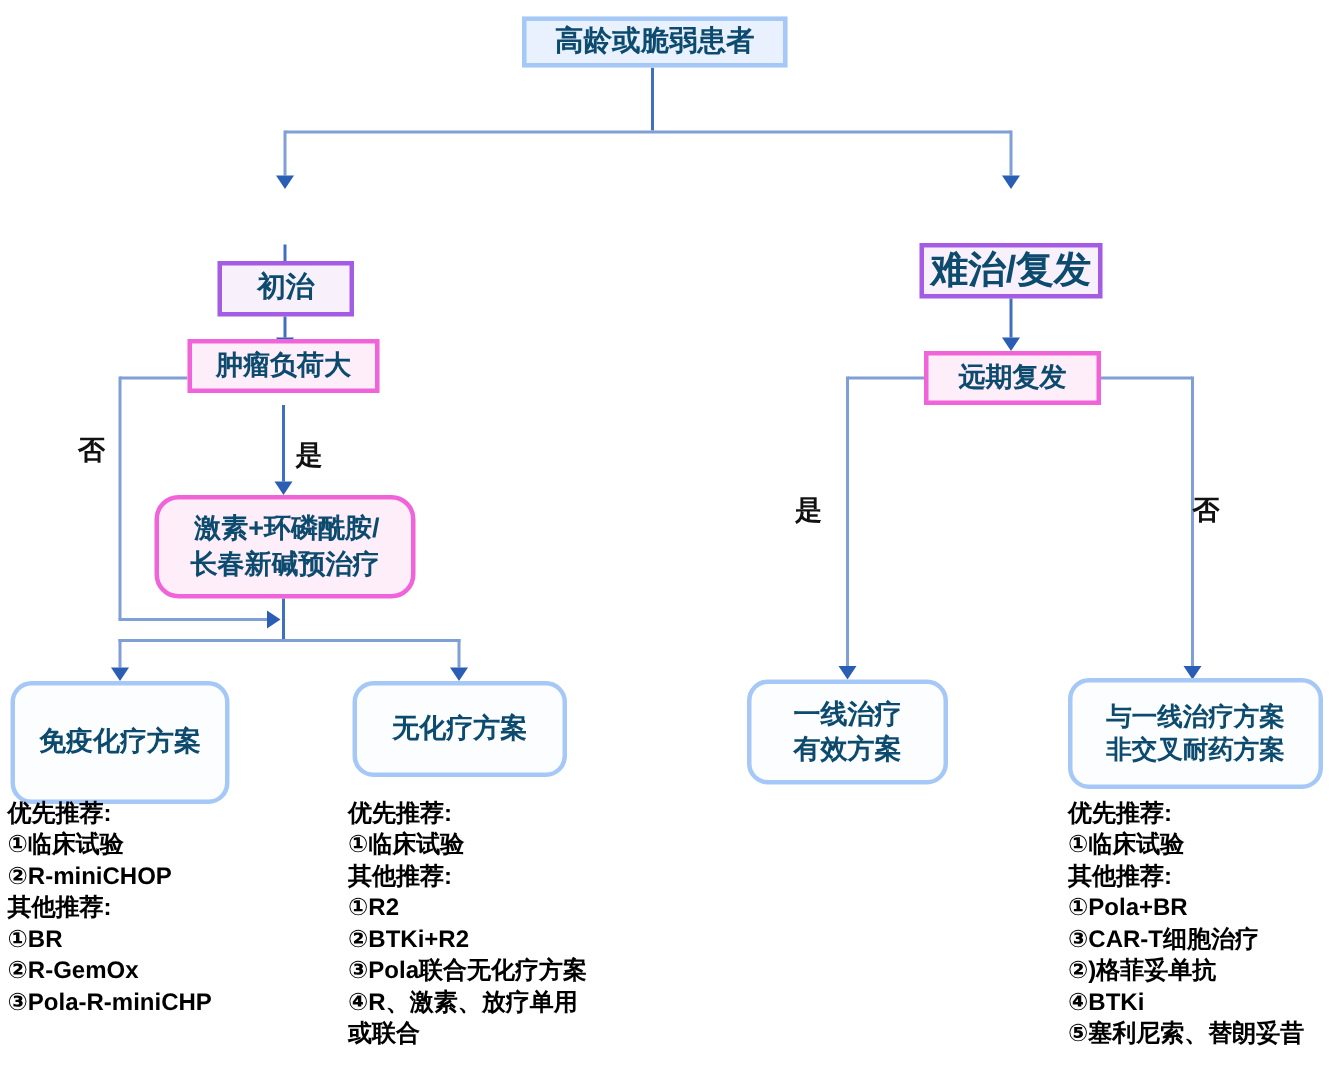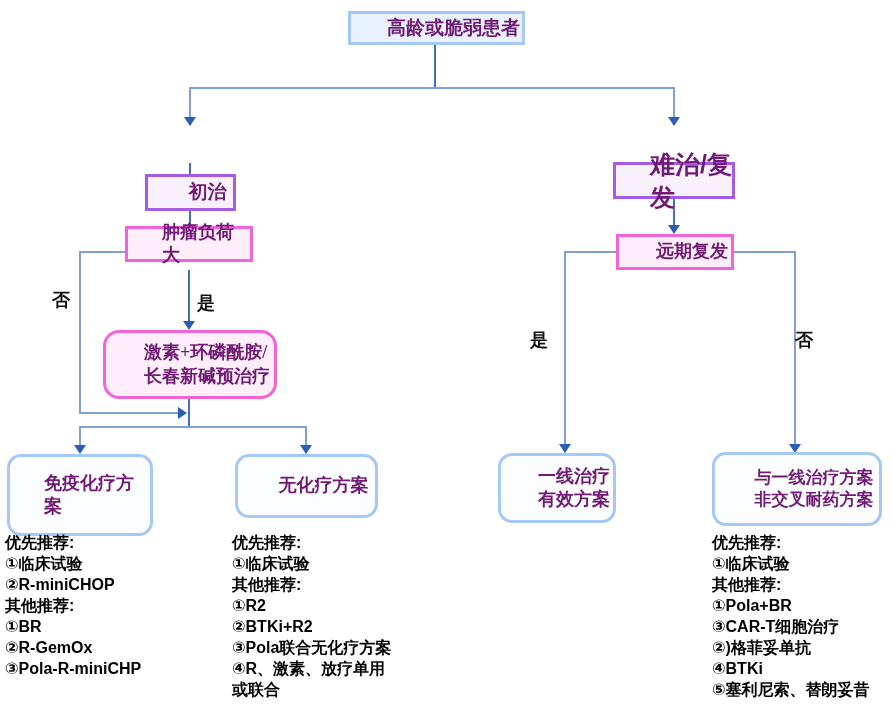--- a/index.html
+++ b/index.html
@@ -2,26 +2,26 @@
 <html style="--blue-border: #a6c8f6; --blue-fill: #e8f1fd; --purple-border: #a55ce5; --purple-fill: #f8f1fc; --pink-border: #f163d9; --pink-fill: #fdeefa; --line-dark: #3e6fc1; --line-light: #7f9fd6; --arrow: #2a5db4;"><head>
 <meta charset="utf-8">
 <style>
   html,body{margin:0;padding:0;background:#ffffff;}
   .stage{
     position:relative;width:891px;height:720px;background:#fff;
     font-family:"Liberation Sans","DejaVu Sans",sans-serif;overflow:hidden;
   }
   .box{
     position:absolute;box-sizing:border-box;display:flex;align-items:center;justify-content:center;
-    text-align:left;font-weight:700;color:#701a75;white-space:pre-line;line-height:1.3;padding-left:34px;
+    text-align:right;font-weight:700;color:#0c4a6e;white-space:pre-line;line-height:1.3;
   }
   .box.blue{border:3px solid var(--blue-border,#a6c8f6);background:var(--blue-fill,#e8f1fd);}
   .box.purple{border:3px solid var(--purple-border,#a55ce5);background:var(--purple-fill,#f8f1fc);margin-top:48px;}
   .box.pink{border:3px solid var(--pink-border,#f163d9);background:var(--pink-fill,#fdeefa);}
-  .box.rounded{border-radius:16px;font-family:Liberation Serif, serif;}
+  .box.rounded{border-radius:16px;}
   .box.blue-rounded{border:3px solid var(--blue-border,#a6c8f6);background:#fcfdff;border-radius:14px;}
   .line{position:absolute;}
   .line.h{height:2px;}
   .line.v{width:2px;}
   .dark{background:var(--line-dark,#3e6fc1);}
   .light{background:var(--line-light,#7f9fd6);}
   .arrow-down{position:absolute;width:0;height:0;
     border-left:6px solid transparent;border-right:6px solid transparent;
     border-top:9px solid var(--arrow,#2a5db4);}
   .arrow-right{position:absolute;width:0;height:0;
@@ -79,21 +79,21 @@
 
   <div class="box pink rounded" style="left:103px;top:330px;width:174px;height:69px;font-size:18px">激素+环磷酰胺/
 长春新碱预治疗</div>
 
   <div class="box pink" style="left:616px;top:234px;width:118px;height:36px;font-size:18px">远期复发</div>
 
   <div class="box blue-rounded" style="left:7px;top:454px;width:146px;height:82px;font-size:18px">免疫化疗方案</div>
 
   <div class="box blue-rounded" style="left:235px;top:454px;width:143px;height:64px;font-size:18px">无化疗方案</div>
 
-  <div class="box blue-rounded" style="left:498px;top:453px;width:118px;height:70px;font-size:18px">一线治疗
+  <div class="box blue-rounded" style="left:498px;top:453px;width:134px;height:70px;font-size:18px">一线治疗
 有效方案</div>
 
   <div class="box blue-rounded" style="left:712px;top:452px;width:170px;height:74px;font-size:17px">与一线治疗方案
 非交叉耐药方案</div>
 
   <div class="edge-label" style="left:52px;top:288px">否</div>
   <div class="edge-label" style="left:197px;top:291px">是</div>
   <div class="edge-label" style="left:530px;top:328px">是</div>
   <div class="edge-label" style="left:795px;top:328px">否</div>
 

